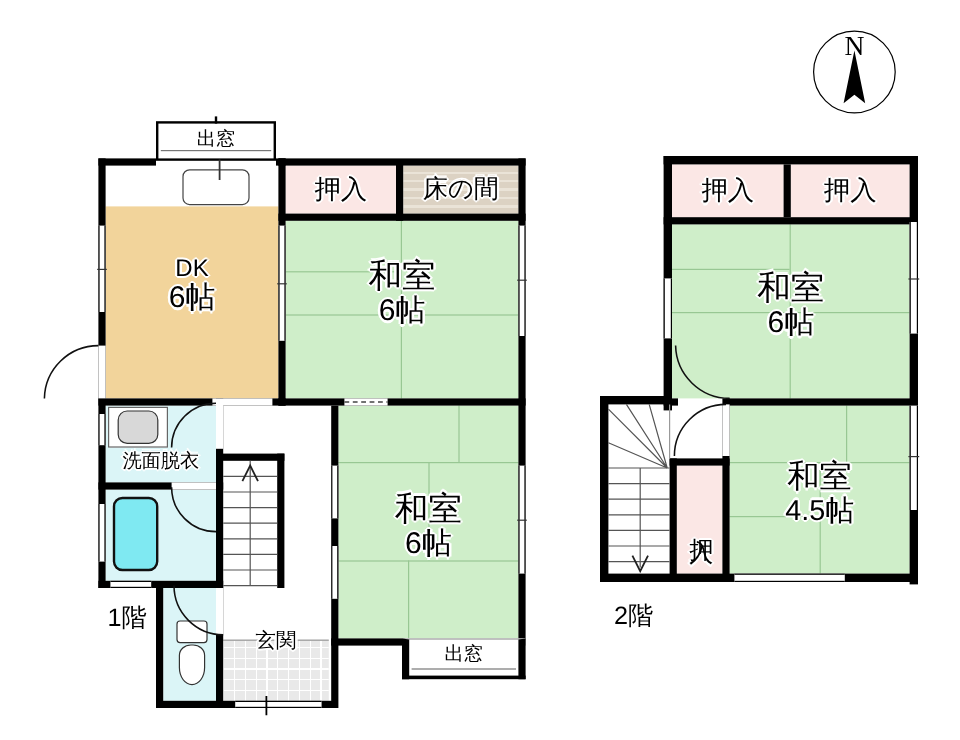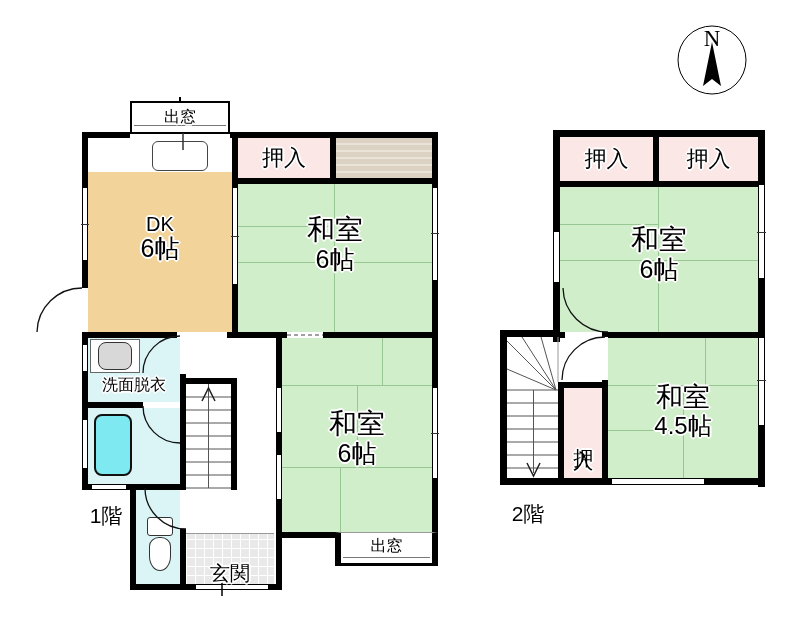--- a/index.html
+++ b/index.html
@@ -183,34 +183,35 @@
   <div class="jp" style="left:700px;top:27px;width:24px;height:24px;font-family:'Liberation Serif',serif;font-size:23px;text-shadow:none;">N</div>
 
   <div class="jp" style="left:130px;top:103px;width:100px;height:28px;font-size:16px;">出窓</div>
 
   <div class="jp jpcol" style="left:88px;top:204px;width:144px;height:68px;">
     <div style="font-size:20px;">DK</div>
     <div style="font-size:25px;">6帖</div>
   </div>
 
   <div class="jp" style="left:238px;top:139px;width:92px;height:38px;font-size:22px;">押入</div>
+  <div class="jp" style="left:336px;top:139px;width:96px;height:38px;font-size:21px;">床の間</div>
 
   <div class="jp jpcol" style="left:238px;top:206px;width:194px;height:76px;">
     <div style="font-size:28px;">和室</div>
     <div style="font-size:25px;">6帖</div>
   </div>
 
   <div class="jp jpcol" style="left:282px;top:400px;width:150px;height:76px;">
     <div style="font-size:28px;">和室</div>
     <div style="font-size:25px;">6帖</div>
   </div>
 
   <div class="jp" style="left:86px;top:375px;width:96px;height:20px;font-size:16px;">洗面脱衣</div>
 
-  <div class="jp" style="left:186px;top:557px;width:88px;height:34px;font-size:20px;">玄関</div>
+  <div class="jp" style="left:186px;top:517px;width:88px;height:34px;font-size:17px;">玄関</div>
 
   <div class="jp" style="left:341px;top:535px;width:91px;height:22px;font-size:16px;">出窓</div>
 
   <div class="jp" style="left:84px;top:503px;width:44px;height:26px;font-size:21px;text-shadow:none;">1階</div>
 
   <div class="jp" style="left:560px;top:139px;width:93px;height:40px;font-size:22px;">押入</div>
   <div class="jp" style="left:659px;top:139px;width:99px;height:40px;font-size:22px;">押入</div>
 
   <div class="jp jpcol" style="left:560px;top:216px;width:198px;height:76px;">
     <div style="font-size:28px;">和室</div>

